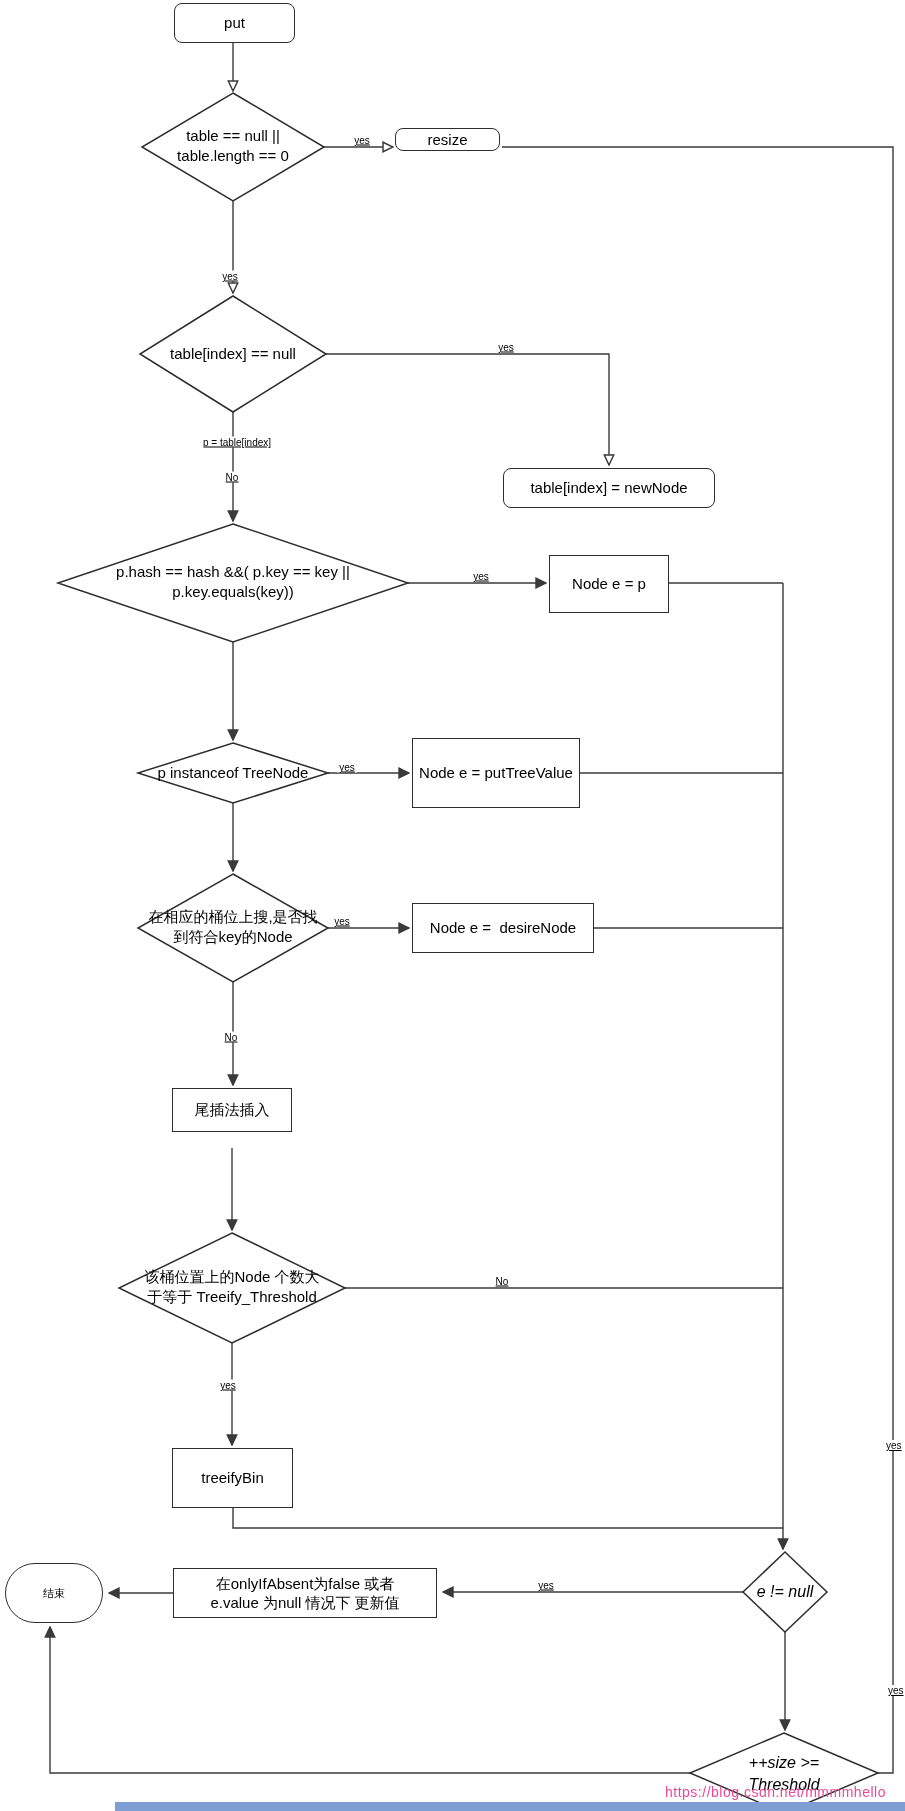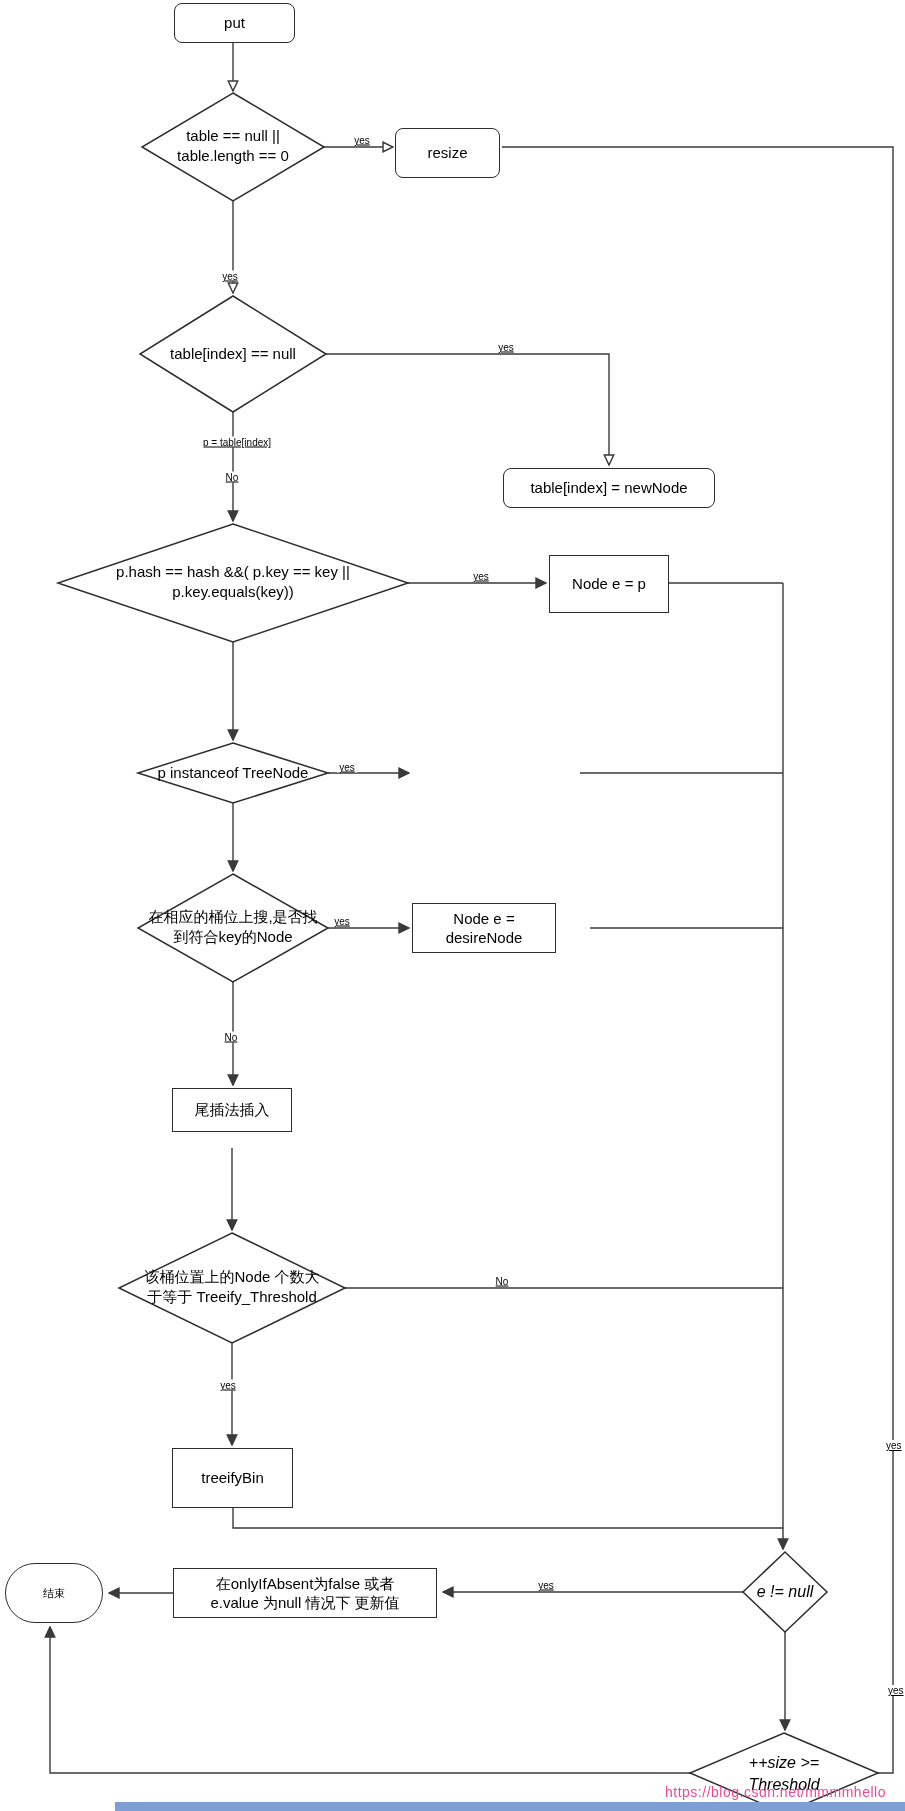--- a/index.html
+++ b/index.html
@@ -80,34 +80,37 @@
       <polygon points="232,1233 345,1288 232,1343 119,1288"></polygon>
       <polygon points="785,1552 827,1592 785,1632 743,1592"></polygon>
       <polygon points="784,1733 878,1773 784,1813 690,1773"></polygon>
     </g>
   </svg>
 
   <div class="node rounded" style="left:174px; top:3px; width:121px; height:40px;">
     <span>put</span>
   </div>
 
-  <div class="node rounded" style="left:395px; top:128px; width:105px; height:50px;align-items:center;">
+  <div class="node rounded" style="left:395px; top:128px; width:105px; height:23px;align-items:center;">
     <span>resize</span>
   </div>
 
   <div class="node rounded" style="left:503px; top:468px; width:212px; height:40px;">
     <span>table[index] = newNode</span>
   </div>
 
   <div class="node" style="left:549px; top:555px; width:120px; height:58px;">
     <span>Node e = p</span>
   </div>
 
+  <div class="node" style="left:412px; top:738px; width:168px; height:70px;">
+    <span>Node e = putTreeValue</span>
+  </div>
 
-  <div class="node" style="left:412px; top:903px; width:144px; height:50px;">
+  <div class="node" style="left:412px; top:903px; width:182px; height:50px;">
     <span>Node e =  desireNode</span>
   </div>
 
   <div class="node" style="left:172px; top:1088px; width:120px; height:44px;">
     <span>尾插法插入</span>
   </div>
 
   <div class="node" style="left:172px; top:1448px; width:121px; height:60px;">
     <span>treeifyBin</span>
   </div>

